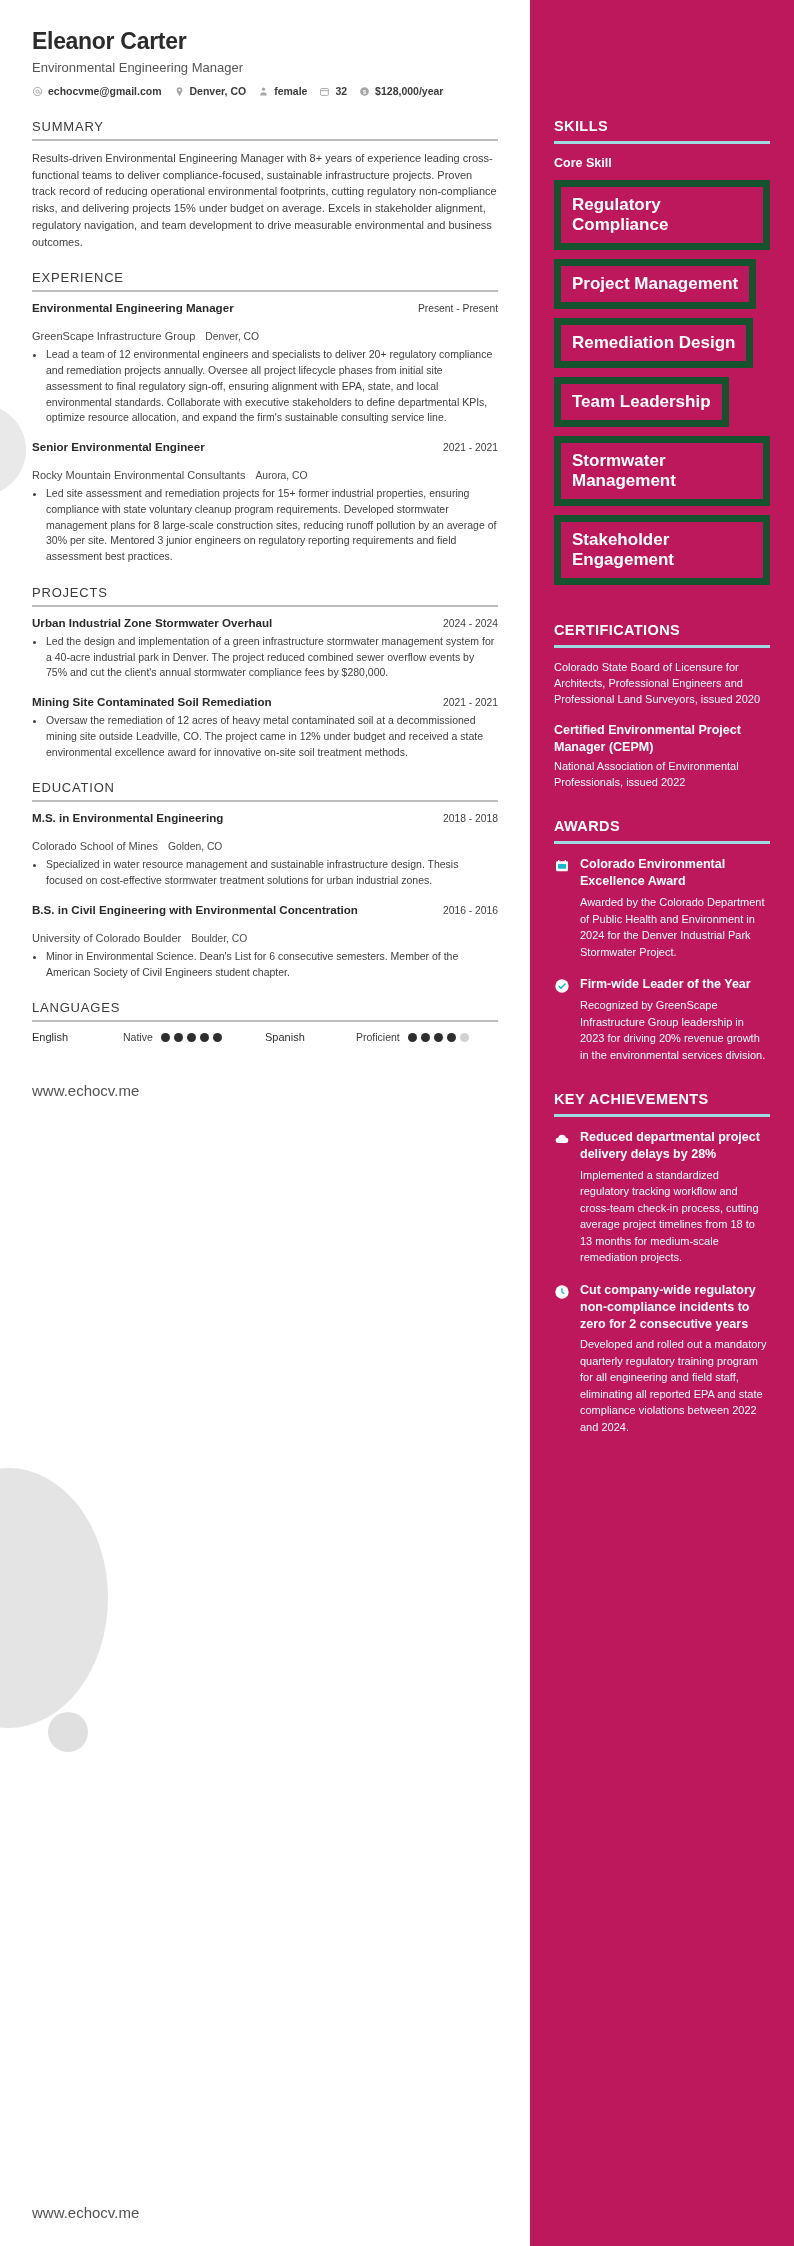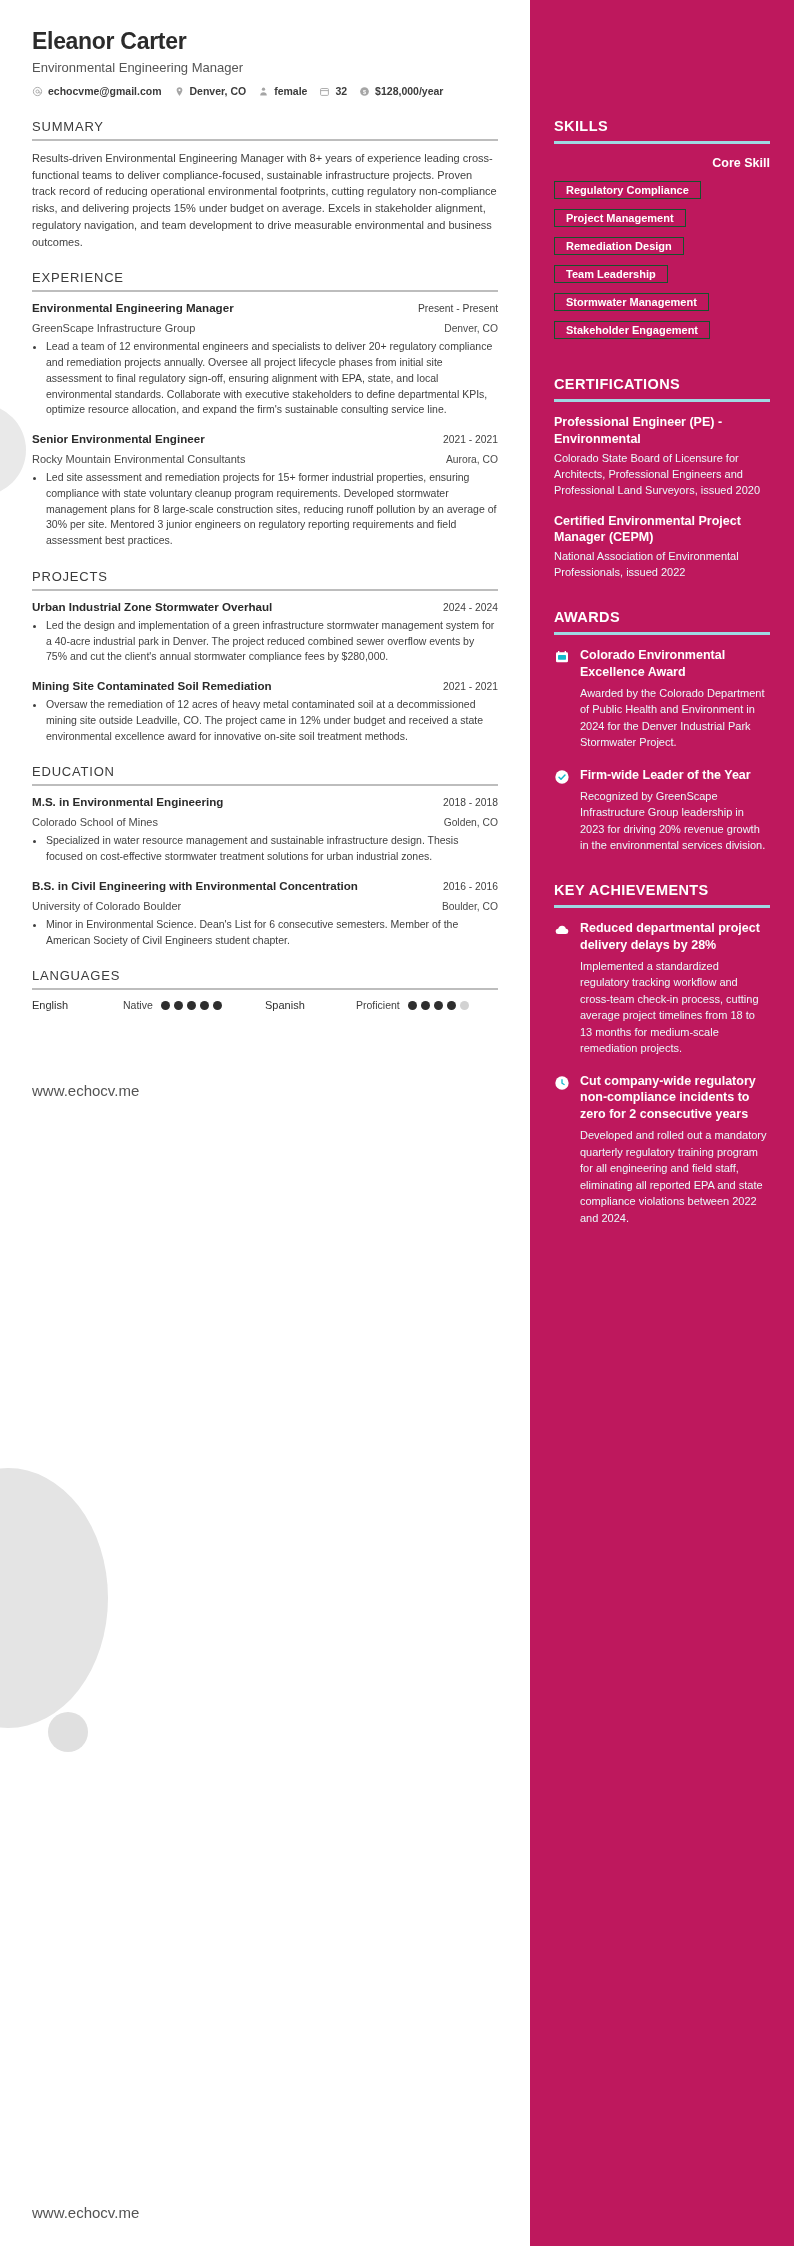--- a/index.html
+++ b/index.html
@@ -57,29 +57,28 @@
     background: #9fd9e2;
     margin-bottom: 12px;
   }
   .side-block { margin-bottom: 28px; }
 
   .subhead {
     font-size: 12.5px;
     font-weight: 700;
     color: #ffffff;
     margin-bottom: 10px;
-    text-align: right;
   }
   .chip {
     display: inline-block;
-    border: 1px solid #14532d;
+    border: 7px solid #14532d;
     color: #ffffff;
-    font-size: 11px;
-    font-weight: 700;
-    padding: 2px 11px;
+    font-size: 17px;
+    font-weight: 700;
+    padding: 8px 11px;
     margin-bottom: 9px;
   }
 
   .cert-item { margin-bottom: 14px; }
   .cert-title {
     font-size: 12.5px;
     font-weight: 700;
     line-height: 1.35;
     margin-bottom: 3px;
   }
@@ -188,24 +187,23 @@
     color: #2b2b2b;
   }
   .entry-date {
     font-size: 10.3px;
     color: #3f3f3f;
     white-space: nowrap;
     flex: 0 0 auto;
   }
   .entry-sub {
     display: flex;
-    justify-content: space-between;
     align-items: baseline;
     gap: 10px;
-    margin-top: 8px;
+    margin-top: 16px;
   }
   .entry-org {
     font-size: 11px;
     color: #4a4a4a;
   }
   .entry-loc {
     font-size: 10.3px;
     color: #4a4a4a;
     white-space: nowrap;
     flex: 0 0 auto;
@@ -282,21 +280,20 @@
         <div><span class="chip">Team Leadership</span></div>
         <div><span class="chip">Stormwater Management</span></div>
         <div><span class="chip">Stakeholder Engagement</span></div>
       </div>
     </div>
 
     <div class="side-block">
       <div class="side-heading">CERTIFICATIONS</div>
       <div class="side-rule"></div>
       <div class="cert-item">
-        <div class="cert-title">Professional Engineer (PE) - Environmental</div>
         <div class="cert-sub">Colorado State Board of Licensure for Architects, Professional Engineers and Professional Land Surveyors, issued 2020</div>
       </div>
       <div class="cert-item">
         <div class="cert-title">Certified Environmental Project Manager (CEPM)</div>
         <div class="cert-sub">National Association of Environmental Professionals, issued 2022</div>
       </div>
     </div>
 
     <div class="side-block">
       <div class="side-heading">AWARDS</div>

